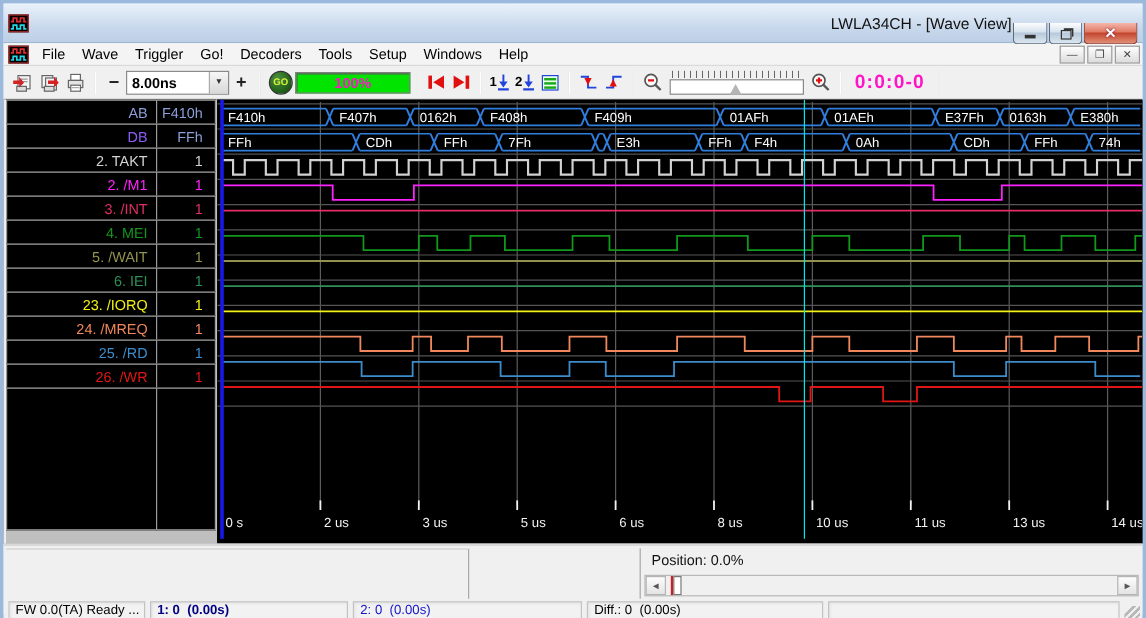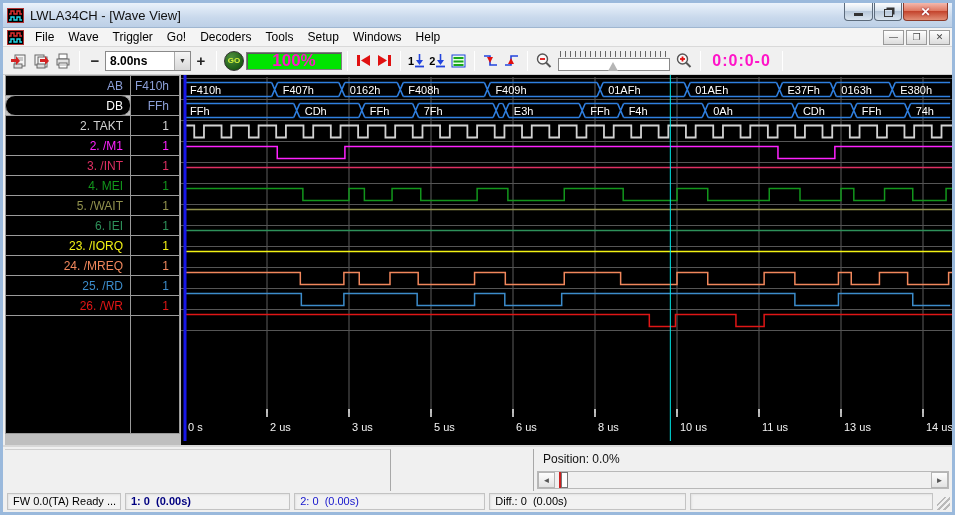--- a/index.html
+++ b/index.html
@@ -6,21 +6,21 @@
   *{box-sizing:border-box;}
   .win{
     width:955px;height:515px;position:relative;
     font-family:"Liberation Sans",sans-serif;
     border:3px solid #9ab9dc;
     background:#f0f0f0;
     box-shadow:inset 0 0 0 1px #c9dcef;
   }
   
   .titlebar{height:25px;background:linear-gradient(#eaf2fb,#c9d9ec 60%,#bccfe6);
-    display:flex;align-items:center;padding:0 4px;border-bottom:1px solid #9fb6d0;}
+    display:flex;align-items:center;padding:16px 4px;border-bottom:1px solid #9fb6d0;text-align:right;}
   .titlebar .apptitle{font-size:13px;color:#111;margin-left:6px;flex:1;}
   .winbtns{display:flex;align-items:flex-start;height:100%;}
   .winbtn{height:18px;border:1px solid #5c6b7c;border-top:none;border-radius:0 0 4px 4px;
     background:linear-gradient(#fdfdfd,#d6e2ee 45%,#b8c8da 50%,#dbe6f0);
     display:flex;align-items:center;justify-content:center;margin-left:1px;cursor:default;}
   .winbtn.min{width:29px;} .winbtn.max{width:28px;}
   .winbtn.close{width:45px;background:linear-gradient(#f3b8ad,#e07a64 45%,#c4452e 50%,#e28f77);border-color:#8c3a2b;}
   .glyph-min{width:9px;height:3px;background:#333;margin-top:6px;}
   .glyph-restore{width:9px;height:8px;border:1.5px solid #333;box-shadow:2px -2px 0 -0.5px #333;margin-top:2px;}
   .glyph-close{color:#fff;font-size:12px;font-weight:bold;text-shadow:0 0 2px #702;}
@@ -44,21 +44,21 @@
   .combo{width:86px;height:20px;background:#fff;border:1px solid #8a8a8a;display:flex;align-items:center;font-size:12px;}
   .combo .val{flex:1;padding-left:4px;font-weight:bold;}
   .combo .drop{width:16px;height:18px;background:linear-gradient(#f6f6f6,#d8d8d8);border-left:1px solid #aaa;
     display:flex;align-items:center;justify-content:center;font-size:7px;color:#333;}
   .gobtn{width:20px;height:20px;border-radius:50%;
     background:radial-gradient(circle at 35% 30%,#4e8f3e,#1d5c17 70%,#0c3c08);
     border:1px solid #333;color:#d5f23a;font-size:8px;font-weight:bold;
     display:flex;align-items:center;justify-content:center;}
   .progress{width:96px;height:18px;background:#00e400;border:1px solid #7f7f7f;
     box-shadow:inset 1px 1px 0 #5a5a5a;display:flex;align-items:center;justify-content:center;}
-  .progress span{color:#ff14c8;font-size:17px;font-weight:bold;}
+  .progress span{color:#ff14c8;font-size:12px;font-weight:bold;}
   .counter{color:#ff14c8;font-size:16px;font-weight:bold;letter-spacing:1px;padding:0 6px;}
   .zoom-slider{width:112px;margin:0 3px;}
   .zoom-slider .ruler{height:6px;margin:0 2px 1px 2px;
     background:repeating-linear-gradient(90deg,#666 0 1px,transparent 1px 5px);}
   .zoom-slider .track{height:13px;background:#fff;border:1px solid #888;position:relative;}
   .zoom-slider .caret{position:absolute;left:44%;top:-2px;width:0;height:0;
     border:5px solid transparent;border-bottom:9px solid #b5b5b5;}
   
   .waveview{height:370px;display:flex;background:#000;}
   .left-panel{width:178px;background:#bfbfbf;border-left:2px solid #eee;flex:none;}
@@ -249,21 +249,21 @@
     <span class="tb-sep"></span>
   </div>
 
   <div class="waveview">
     <div class="left-panel" id="left-panel">
         <div class="ch-row">
           <div class="cell lab" style="color: rgb(140, 159, 216);">AB</div>
           <div class="cell val" style="color: rgb(140, 159, 216);">F410h</div>
         </div>
         <div class="ch-row">
-          <div class="cell lab" style="color: #ffffff; border-radius: 10px;">DB</div>
+          <div class="cell lab" style="color: #8b5cf6;">DB</div>
           <div class="cell val" style="color: rgb(140, 159, 216);">FFh</div>
         </div>
         <div class="ch-row">
           <div class="cell lab" style="color: rgb(210, 210, 210);">2. TAKT</div>
           <div class="cell val" style="color: rgb(210, 210, 210);">1</div>
         </div>
         <div class="ch-row">
           <div class="cell lab" style="color: rgb(255, 34, 255);">2. /M1</div>
           <div class="cell val" style="color: rgb(255, 34, 255);">1</div>
         </div>

